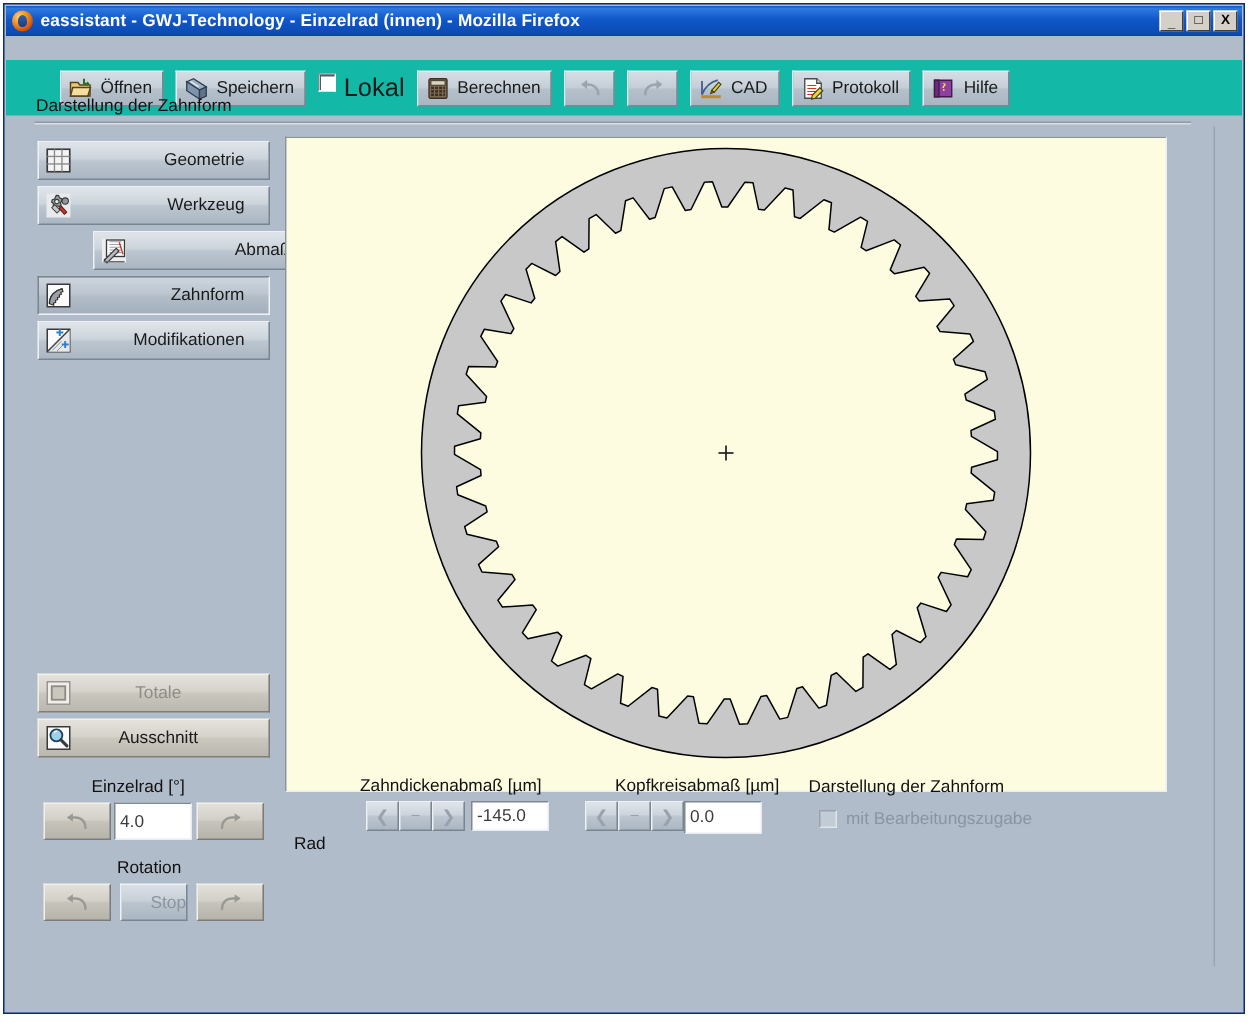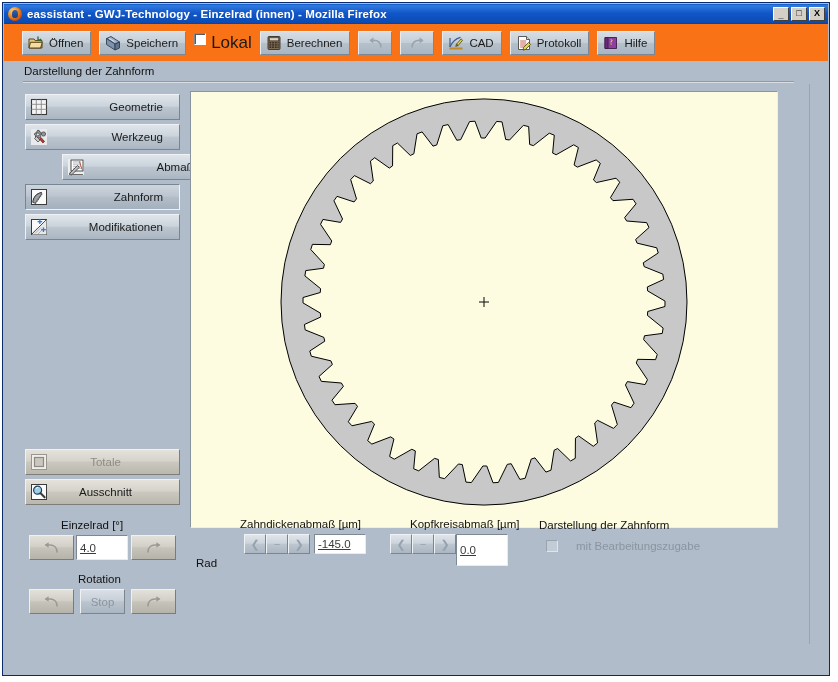--- a/index.html
+++ b/index.html
@@ -83,25 +83,25 @@
     position: absolute;
     left: 1px; top: 21px;
     width: 824px; height: 650px;
     background: #b0bcc9;
     box-sizing: border-box;
   }
 
   
   .toolbar {
     position: absolute;
-    left: 0px; top: 0px;
+    left: 0px; top: 16px;
     width: 824px; height: 37px;
-    background: #f97316;
+    background: #14b8a6;
     display: flex; align-items: center;
-    padding-left: 18px;
+    padding-left: 36px;
     box-sizing: border-box;
   }
   .tb-btn {
     height: 24px;
     background: linear-gradient(to bottom, #d6dde4 0%, #c5ced7 48%, #b5c0ca 52%, #a9b6c2 100%);
     border: 1px solid;
     border-color: #e7ecf1 #7a8795 #7a8795 #e7ecf1;
     display: flex; align-items: center;
     padding: 0 7px 0 5px;
     margin-right: 8px;
@@ -188,21 +188,21 @@
   }
   .canvas-wrap svg { display: block; }
 
   
   .lbl {
     position: absolute;
     font-size: 11.5px;
     color: #111;
     white-space: nowrap;
   }
-  .lbl.dim { color: #8a95a1; margin-left: 12px; }
+  .lbl.dim { color: #8a95a1; }
   .spin-btn {
     width: 22px; height: 20px;
     background: linear-gradient(to bottom, #dfe5ea 0%, #ccd4dc 45%, #bcc6d0 52%, #aab6c2 100%);
     border: 1px solid;
     border-color: #eef2f5 #79858f #79858f #eef2f5;
     box-sizing: border-box;
     display: flex; align-items: center; justify-content: center;
     cursor: default;
     font-size: 11px;
     color: #98a2ad;
@@ -215,35 +215,34 @@
     box-sizing: border-box;
     display: flex; align-items: center; justify-content: center;
     cursor: default;
   }
   .stop-btn {
     width: 45px; height: 25px;
     background: linear-gradient(to bottom, #d9dfe5 0%, #c8d0d8 45%, #bac4ce 52%, #aab6c2 100%);
     border: 1px solid;
     border-color: #eef2f5 #79858f #79858f #eef2f5;
     box-sizing: border-box;
-    display: flex; align-items: center; justify-content: center;
+    display: flex; align-items: center; justify-content: flex-end;
     font-size: 11.5px; color: #8a95a1;
     cursor: default;
   }
   .txtfield {
     background: #ffffff;
     border: 1px solid;
     border-color: #7d8892 #e7ecf1 #e7ecf1 #7d8892;
     box-sizing: border-box;
     font-size: 11.5px;
     color: #3b3b3b;
     padding: 0 3px;
     font-family: "Liberation Sans", sans-serif;
     outline: none;
-    text-decoration: underline;
   }
   .zoombtn {
     position: absolute;
     left: 21px;
     width: 155px; height: 26px;
     background: linear-gradient(to bottom, #e4e2db 0%, #d6d3cb 45%, #cac7be 52%, #bab7ae 100%);
     border: 1px solid;
     border-color: #f3f1ec #807d76 #807d76 #f3f1ec;
     box-sizing: border-box;
     display: flex; align-items: center;
@@ -536,21 +535,21 @@
       <div class="lbl" style="left:384px; top:494px;padding-left:22px;">Kopfkreisabmaß [µm]</div>
       <div class="spin-btn" style="position:absolute;left:386px;top:510px;">
         <span>❮</span>
       </div>
       <div class="spin-btn" style="position:absolute;left:408px;top:510px;">
         <span>−</span>
       </div>
       <div class="spin-btn" style="position:absolute;left:430px;top:510px;">
         <span>❯</span>
       </div>
-      <input class="txtfield" style="position: absolute; left: 452px; top: 510px; width: 52px; height: 32px;" value="0.0">
+      <input class="txtfield" style="position: absolute; left: 452px; top: 510px; width: 52px; height: 22px;" value="0.0">
 
       <div class="lbl" style="left:535px; top:495px;">Darstellung der Zahnform</div>
       <div style="position:absolute;left:542px;top:516px;display:flex;align-items:center;gap:6px;">
         <span style="width:12px;height:12px;background:#c1ccd6;border:1px solid;border-color:#98a3ae #dfe5ea #dfe5ea #98a3ae;box-sizing:border-box;display:block;"></span>
         <span class="lbl dim" style="position:static;">mit Bearbeitungszugabe</span>
       </div>
 
       <div class="sep-v" style="left:805px; top:60px; height:560px;"></div>
 
     </div>

